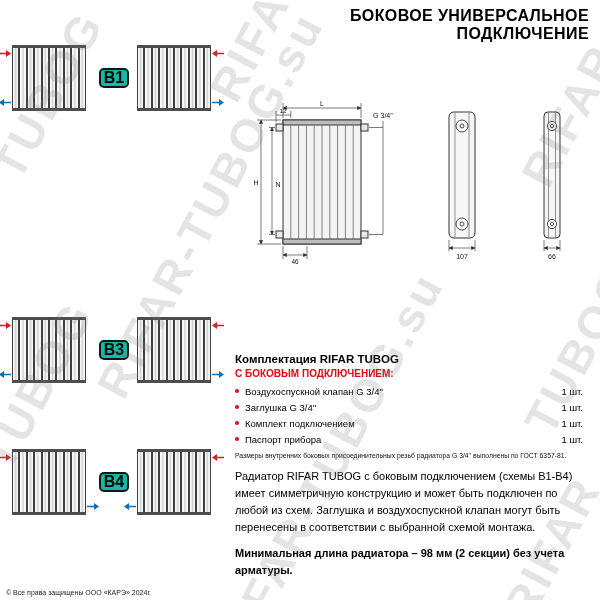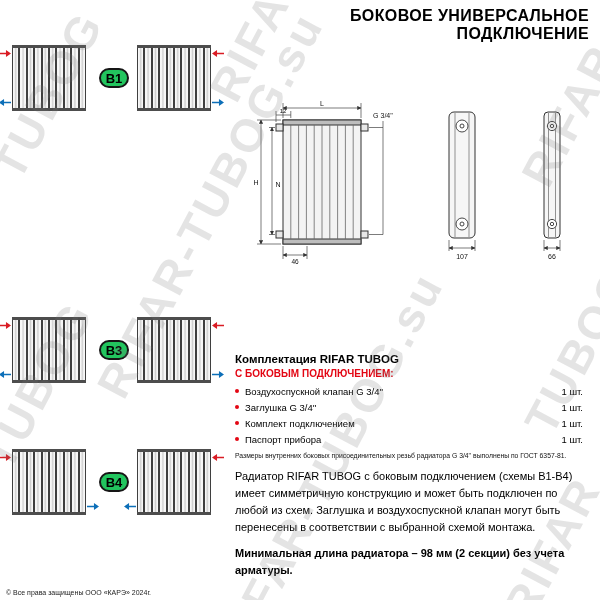--- a/index.html
+++ b/index.html
@@ -25,23 +25,23 @@
   .r1 { top: 45px; } .r2 { top: 177px; } .r3 { top: 317px; } .r4 { top: 449px; }
 
   .rad { position: absolute; top: 0; width: 74px; height: 66px;
          border-top: 3px solid #4d4d4d; border-bottom: 3px solid #4d4d4d;
          background: repeating-linear-gradient(90deg,
             #3f3f3f 0 1px, #f7f7f7 1px 2.2px, #cfcfcf 3.7px, #f7f7f7 5.2px 6.4px, #3f3f3f 6.4px 7.4px);
   }
   .rad-a { left: 10px; } .rad-b { left: 135px; }
 
   .scheme-label { position: absolute; left: 97px; top: 23px; width: 30px; height: 20px;
-                  border: 2px solid #161616; border-radius: 10px; background:#22c55e;
+                  border: 2px solid #161616; border-radius: 5px; background:#14b8a6;
                   display: flex; align-items: center; justify-content: center;
-                  font-weight: bold; font-size: 13px; color:#000; }
+                  font-weight: bold; font-size: 16px; color:#000; }
 
   .arrow { position: absolute; width: 12px; height: 7px; background: currentColor; }
   .dir-right { clip-path: polygon(0 38%,58% 38%,58% 0,100% 50%,58% 100%,58% 62%,0 62%); }
   .dir-left  { clip-path: polygon(100% 38%,42% 38%,42% 0,0 50%,42% 100%,42% 62%,100% 62%); }
   .red  { color: var(--supply, #d91c24); }
   .blue { color: var(--return, #0d6fb8); }
   .top { top: 5px; } .bot { bottom: 5px; }
   .pos-a-left  { left: -3px; }
   .pos-a-right { left: 85px; }
   .pos-b-left  { left: 122px; }

